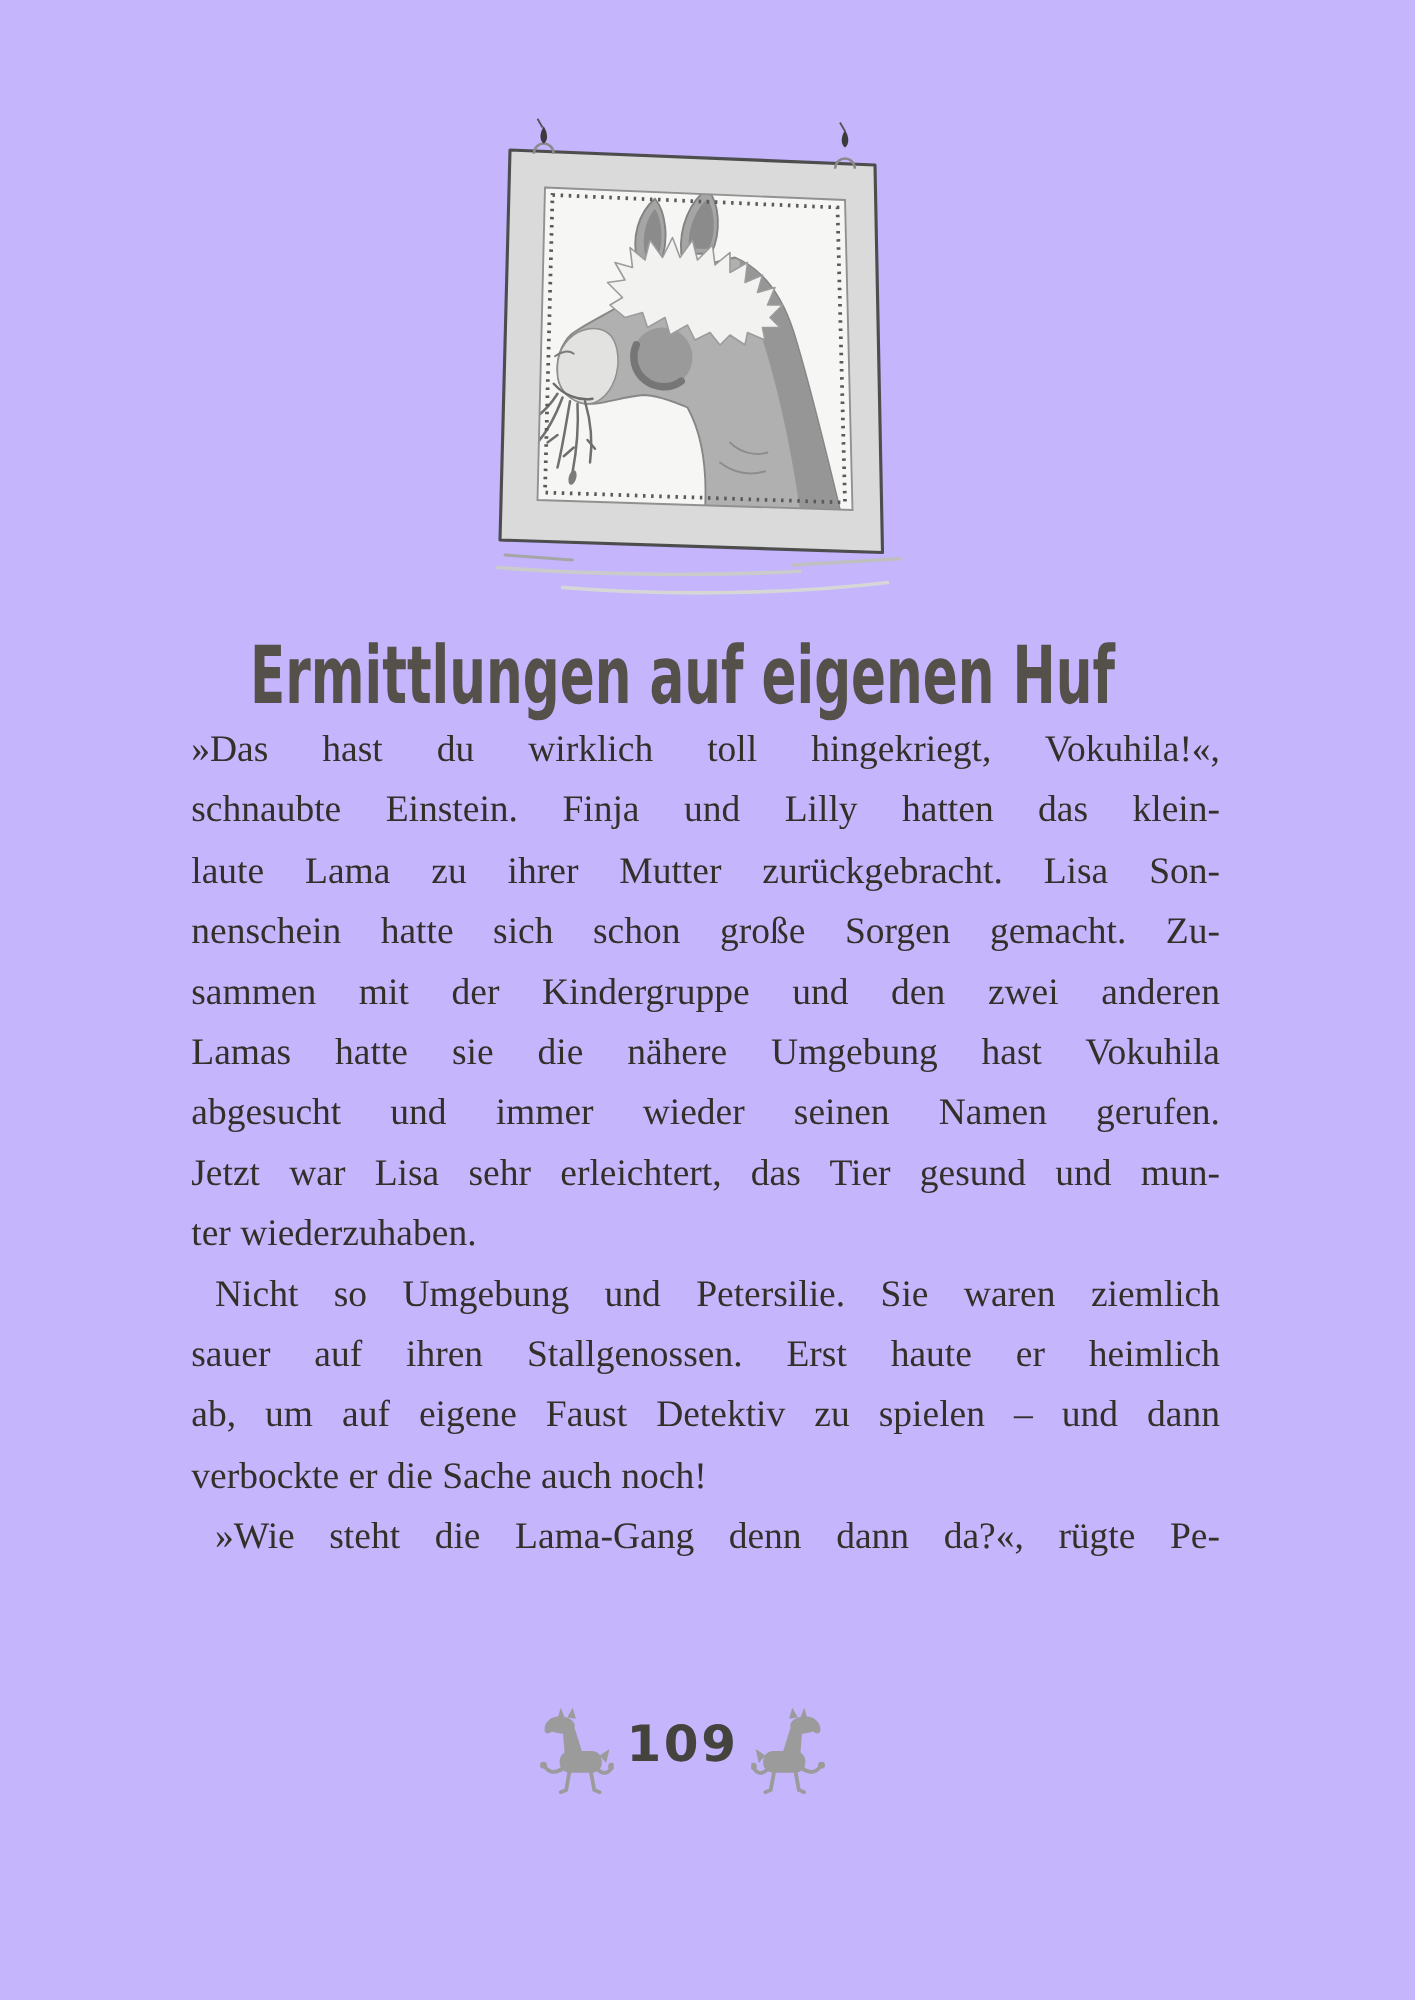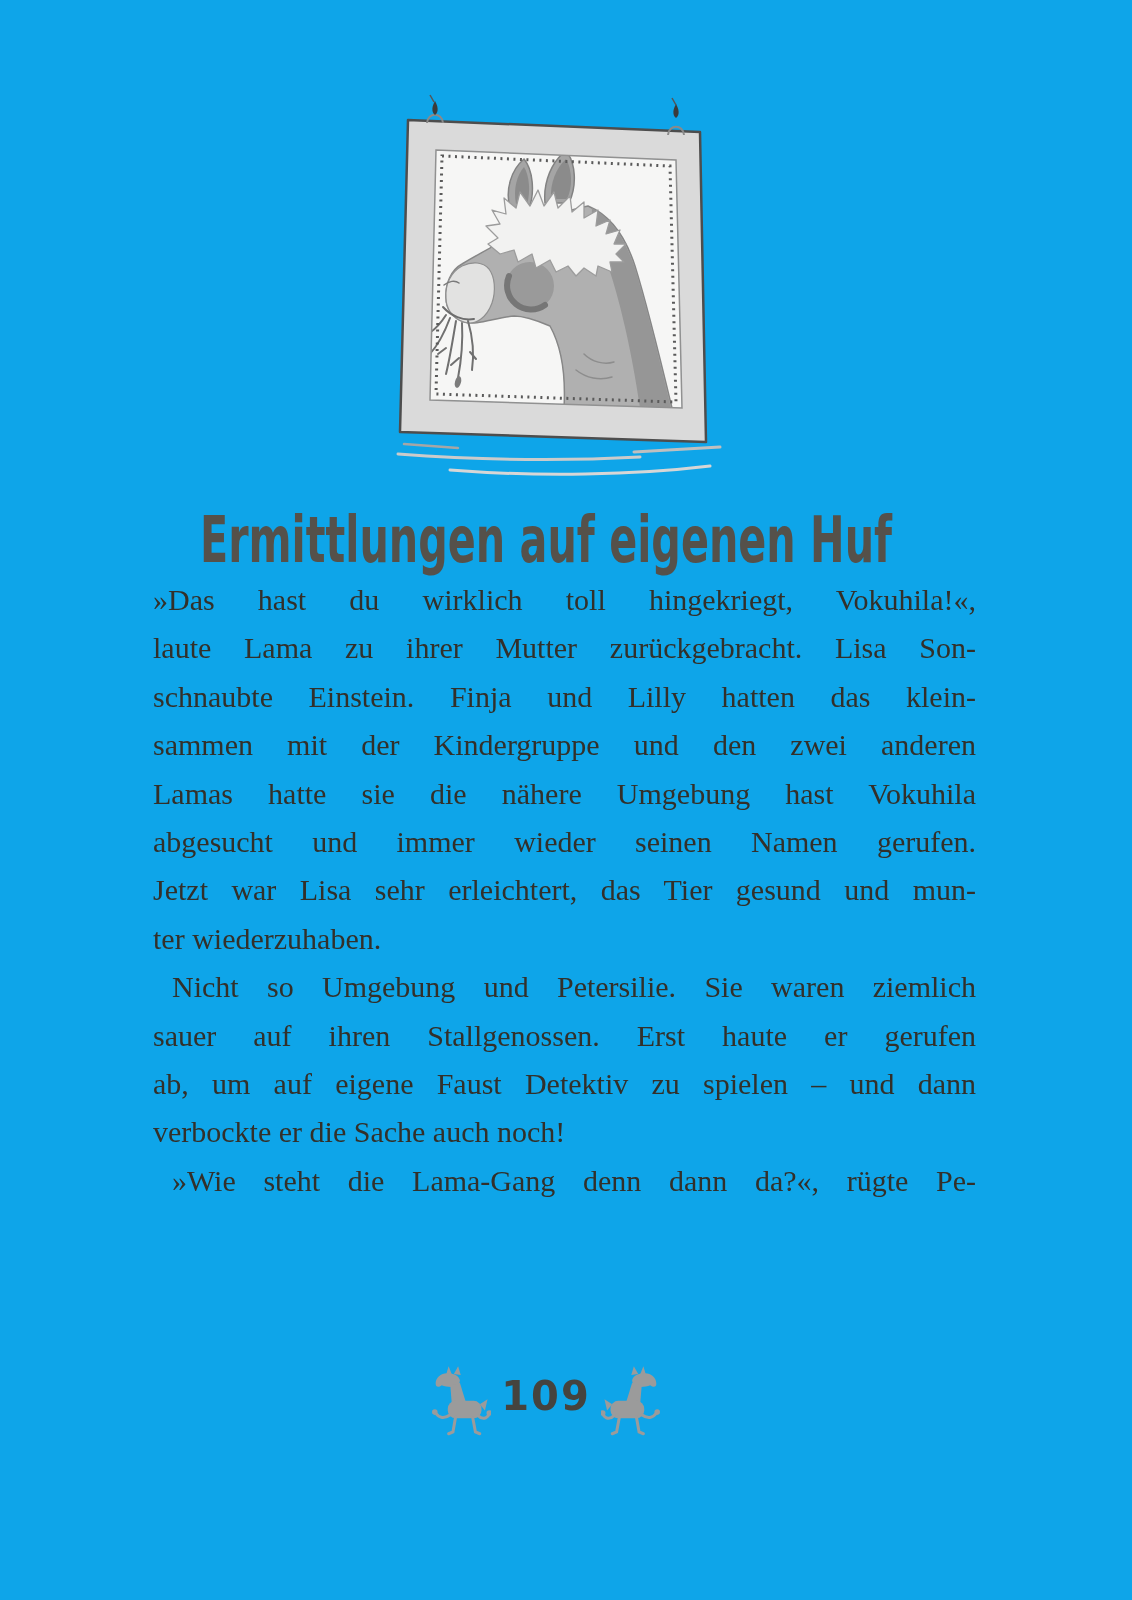--- a/index.html
+++ b/index.html
@@ -1,19 +1,19 @@
 <!DOCTYPE html>
 <html lang="de"><head>
 <meta charset="utf-8">
 <style>
   html,body{margin:0;padding:0;background:#ffffff;}
   .page{
     position:relative;
     width:1132px;height:1600px;
-    background:#0ea5e9;
+    background:#c4b5fd;
     font-family:"Liberation Serif", serif;
     overflow:hidden;
   }
   
   .illustration{
     position:absolute;left:388px;top:86px;width:340px;height:400px;
   }
   
   .title-svg{
     position:absolute;left:0;top:486px;width:1132px;height:112px;
@@ -124,29 +124,30 @@
       </g>
     </svg>
   </div>
 
   <svg class="title-svg">
     <text x="546" y="76" font-size="64" text-anchor="middle" textLength="692" lengthAdjust="spacingAndGlyphs">Ermittlungen auf eigenen Huf</text>
   </svg>
 
   <div class="body-text">
     <div class="line j">»Das hast du wirklich toll hingekriegt, Vokuhila!«,</div>
+    <div class="line j">schnaubte Einstein. Finja und Lilly hatten das klein-</div>
     <div class="line j">laute Lama zu ihrer Mutter zurückgebracht. Lisa Son-</div>
-    <div class="line j">schnaubte Einstein. Finja und Lilly hatten das klein-</div>
+    <div class="line j">nenschein hatte sich schon große Sorgen gemacht. Zu-</div>
     <div class="line j">sammen mit der Kindergruppe und den zwei anderen</div>
     <div class="line j">Lamas hatte sie die nähere Umgebung hast Vokuhila</div>
     <div class="line j">abgesucht und immer wieder seinen Namen gerufen.</div>
     <div class="line j">Jetzt war Lisa sehr erleichtert, das Tier gesund und mun-</div>
     <div class="line end">ter wiederzuhaben.</div>
     <div class="line j ind">Nicht so Umgebung und Petersilie. Sie waren ziemlich</div>
-    <div class="line j">sauer auf ihren Stallgenossen. Erst haute er gerufen</div>
+    <div class="line j">sauer auf ihren Stallgenossen. Erst haute er heimlich</div>
     <div class="line j">ab, um auf eigene Faust Detektiv zu spielen – und dann</div>
     <div class="line end">verbockte er die Sache auch noch!</div>
     <div class="line j ind">»Wie steht die Lama-Gang denn dann da?«, rügte Pe-</div>
   </div>
 
   <div class="footer">
     <svg width="64" height="76" viewBox="0 0 74 84">
       <g fill="#9b9b9b">
         <path d="M22,13 L25,3 L29,13 Z"></path>
         <path d="M31,12 L36,3 L39,13 Z"></path>

